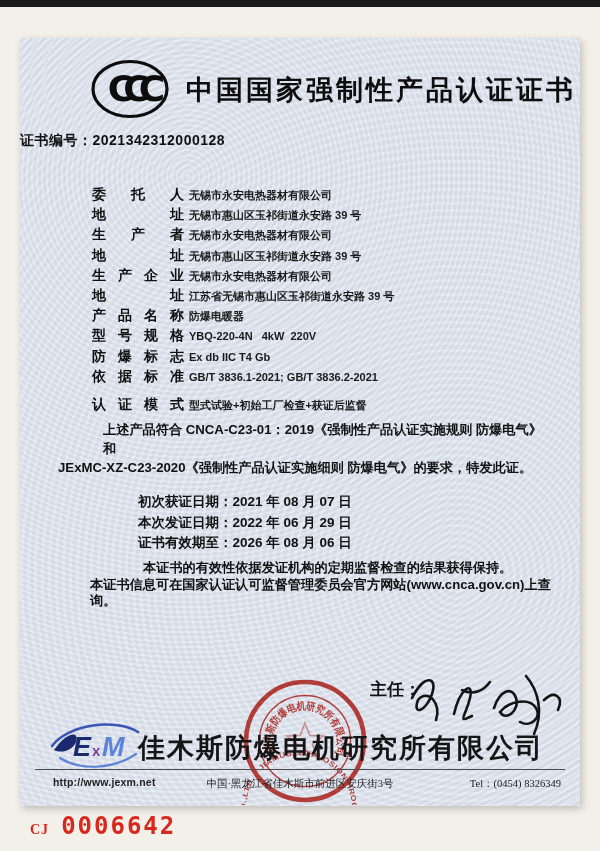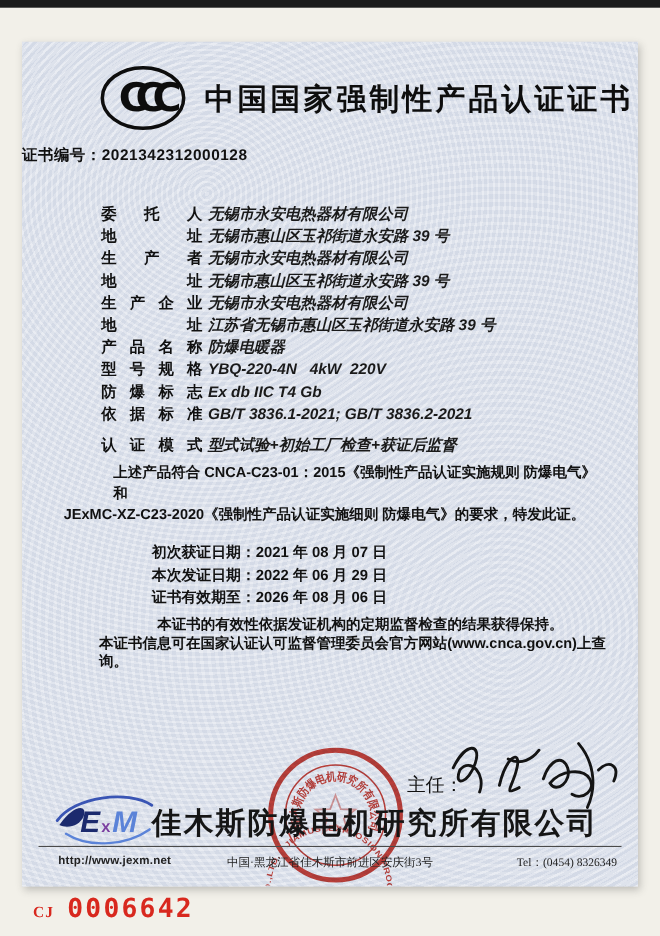--- a/index.html
+++ b/index.html
@@ -36,36 +36,36 @@
 
   
   .fields { position:absolute; left:72px; top:148px; right:26px; }
   .frow { display:flex; align-items:baseline; height:20.2px; }
   .frow.gap { margin-top:8px; }
   .flabel {
     width:92px; margin-right:5px; flex:0 0 92px;
     font-size:14px; font-weight:bold; color:#101010;
     display:inline-flex; justify-content:space-between;
   }
-  .fvalue { font-size:14px; font-weight:bold; color:#1a1a1a; white-space:pre;font-style:italic; }
+  .fvalue { font-size:11px; font-weight:bold; color:#1a1a1a; white-space:pre; }
 
   .statement {
     position:absolute; left:38px; top:382px; width:492px;
     font-size:13.2px; font-weight:bold; line-height:19px;
   }
   .statement .l1 { margin-left:45px; }
 
   .appendix { position:absolute; left:70px; top:434px; font-size:13.5px; font-weight:bold; }
   .dates { position:absolute; left:70px; top:455px; font-size:13.5px; font-weight:bold;margin-left:48px; }
   .dates div { height:20.5px; }
   .notes { position:absolute; left:70px; top:522px; width:470px; font-size:13.2px; font-weight:bold; line-height:16.5px; }
   .notes .n1 { margin-left:53px; }
 
   
-  .director { position:absolute; left:350px; top:664px; font-size:17px; font-weight:normal; }
+  .director { position:absolute; left:350px; top:640px; font-size:17px; font-weight:bold; }
   .sign-svg { position:absolute; left:378px; top:608px; width:170px; height:105px; }
 
   
   .seal { position:absolute; left:221px; top:639px; width:128px; height:128px; mix-blend-mode:multiply; opacity:.92; }
 
   
   .jem-logo { position:absolute; left:26px; top:678px; width:96px; height:52px; }
   .company {
     position:absolute; left:118px; top:692px;
     font-size:27px; font-weight:bold; letter-spacing:2px; color:#151515; white-space:nowrap;
@@ -189,21 +189,21 @@
           <span>认</span>
           <span>证</span>
           <span>模</span>
           <span>式</span>
         </span>
       <span class="fvalue">型式试验+初始工厂检查+获证后监督</span>
     </div>
   </div>
 
   <div class="statement">
-    <div class="l1">上述产品符合 CNCA-C23-01：2015《强制性产品认证实施规则 防爆电气》和</div>
+    <div class="l1">上述产品符合 CNCA-C23-01：2019《强制性产品认证实施规则 防爆电气》和</div>
     <div class="l2">JExMC-XZ-C23-2020《强制性产品认证实施细则 防爆电气》的要求，特发此证。</div>
   </div>
 
 
   <div class="dates">
     <div><span>初次获证日期：</span><span>2021 年 08 月 07 日</span></div>
     <div><span>本次发证日期：</span><span>2022 年 06 月 29 日</span></div>
     <div><span>证书有效期至：</span><span>2026 年 08 月 06 日</span></div>
   </div>
 

